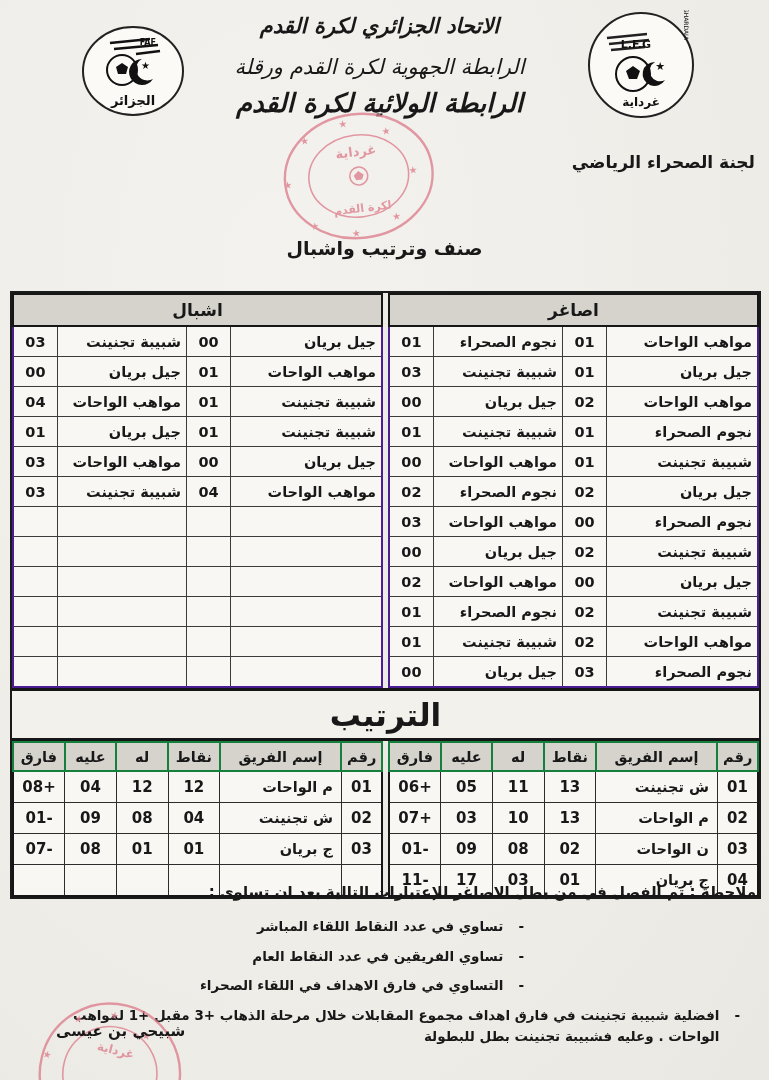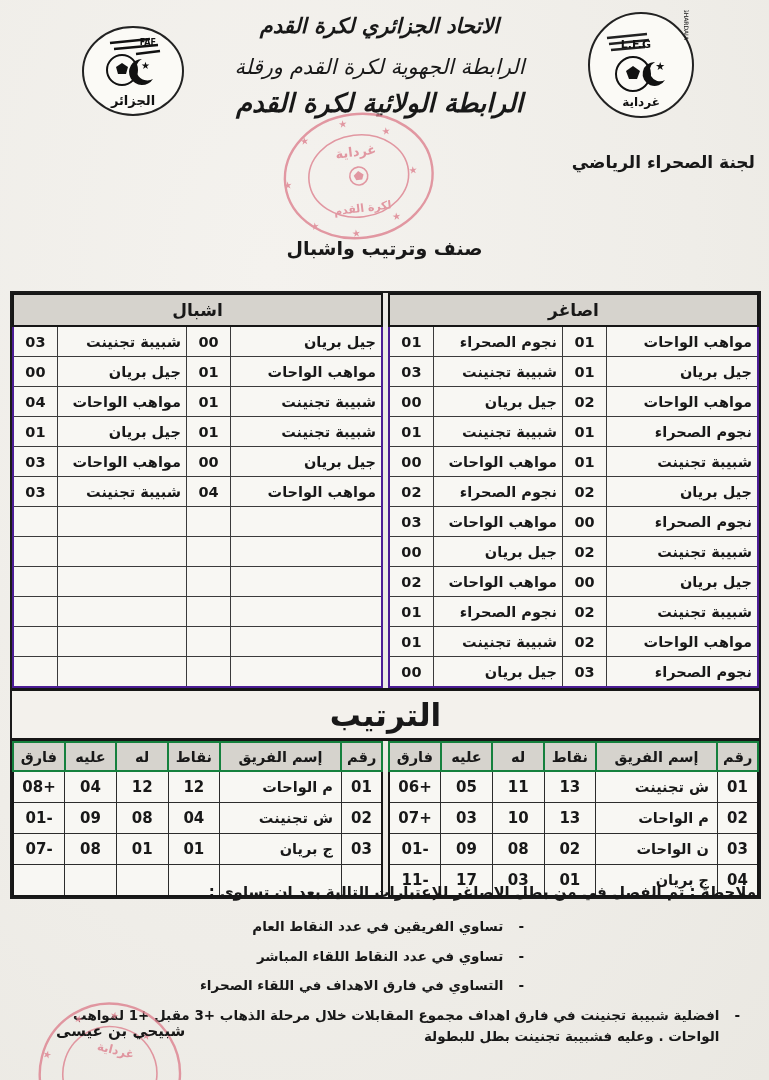--- a/index.html
+++ b/index.html
@@ -421,24 +421,24 @@
         </tbody>
           </table>
       </div>
     </div>
   </div>
 
   <div class="notes">
     <div class="note-head">ملاحظة : تم الفصل في من بطل الاصاغر للإعتبارات التالية بعد ان تساوى :</div>
     <div class="bullets">
       <div class="bullet short">
-          <span>تساوي الفريقين في عدد النقاط العام</span>
+          <span>تساوي في عدد النقاط اللقاء المباشر</span>
         </div>
       <div class="bullet short">
-          <span>تساوي في عدد النقاط اللقاء المباشر</span>
+          <span>تساوي الفريقين في عدد النقاط العام</span>
         </div>
       <div class="bullet short">
           <span>التساوي في فارق الاهداف في اللقاء الصحراء</span>
         </div>
       <div class="bullet wide">
           <span>افضلية شبيبة تجنينت في فارق اهداف مجموع المقابلات خلال مرحلة الذهاب +3 مقبل +1 لمواهب الواحات . وعليه فشبيبة تجنينت بطل للبطولة</span>
         </div>
     </div>
   </div>
 

